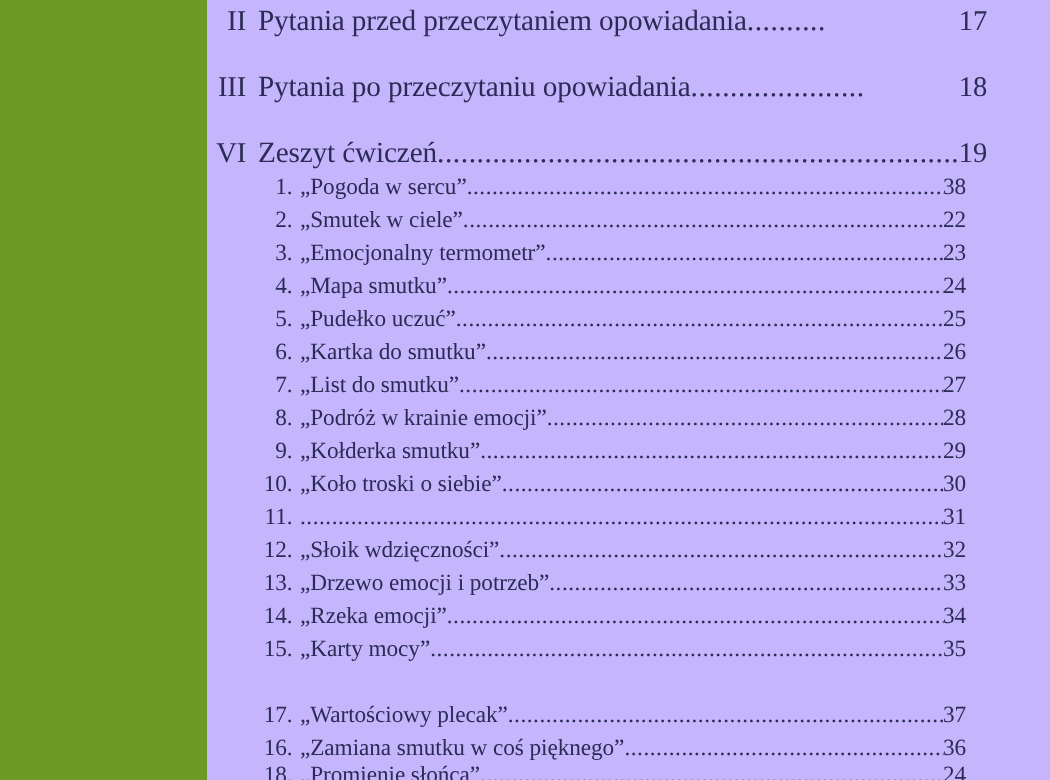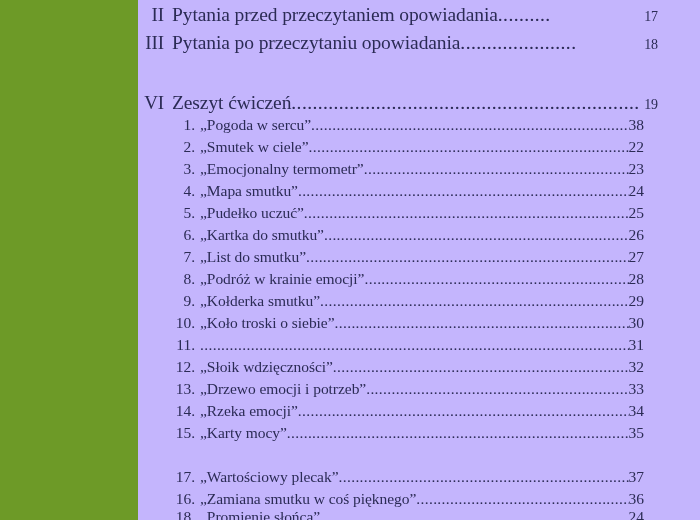--- a/index.html
+++ b/index.html
@@ -68,21 +68,21 @@
     overflow: hidden;
     white-space: nowrap;
     font-size: 19.5px;
     letter-spacing: 0.4px;
     margin: 0 0px 0 0;
     color: #2b2b55;
   }
   .toc-major .page {
     flex: 0 0 auto;
     white-space: nowrap;
-    font-size: 14px;
+    font-size: 19px;
   }
 
   
   .toc-item {
     position: absolute;
     left: 22px;
     width: 484px;
     display: flex;
     align-items: baseline;
     font-size: 15.5px;
@@ -118,21 +118,21 @@
   <div id="green-band" style="background: rgb(109, 154, 39);"></div>
 
   <div id="toc" style="color: rgb(43, 43, 85);">
     <div id="major-list">
         <div class="toc-major" style="top: 4px;">
           <span class="num">II</span>
           <span class="title">Pytania przed przeczytaniem opowiadania</span>
           <span class="leader">..........</span>
           <span class="page">17</span>
         </div>
-        <div class="toc-major" style="top: 32px;">
+        <div class="toc-major" style="top: 48px;">
           <span class="num">III</span>
           <span class="title">Pytania po przeczytaniu opowiadania</span>
           <span class="leader">......................</span>
           <span class="page">18</span>
         </div>
         <div class="toc-major" style="top: 80px; margin-top: 12px;">
           <span class="num">VI</span>
           <span class="title">Zeszyt ćwiczeń</span>
           <span class="leader">..................................................................</span>
           <span class="page">19</span>

